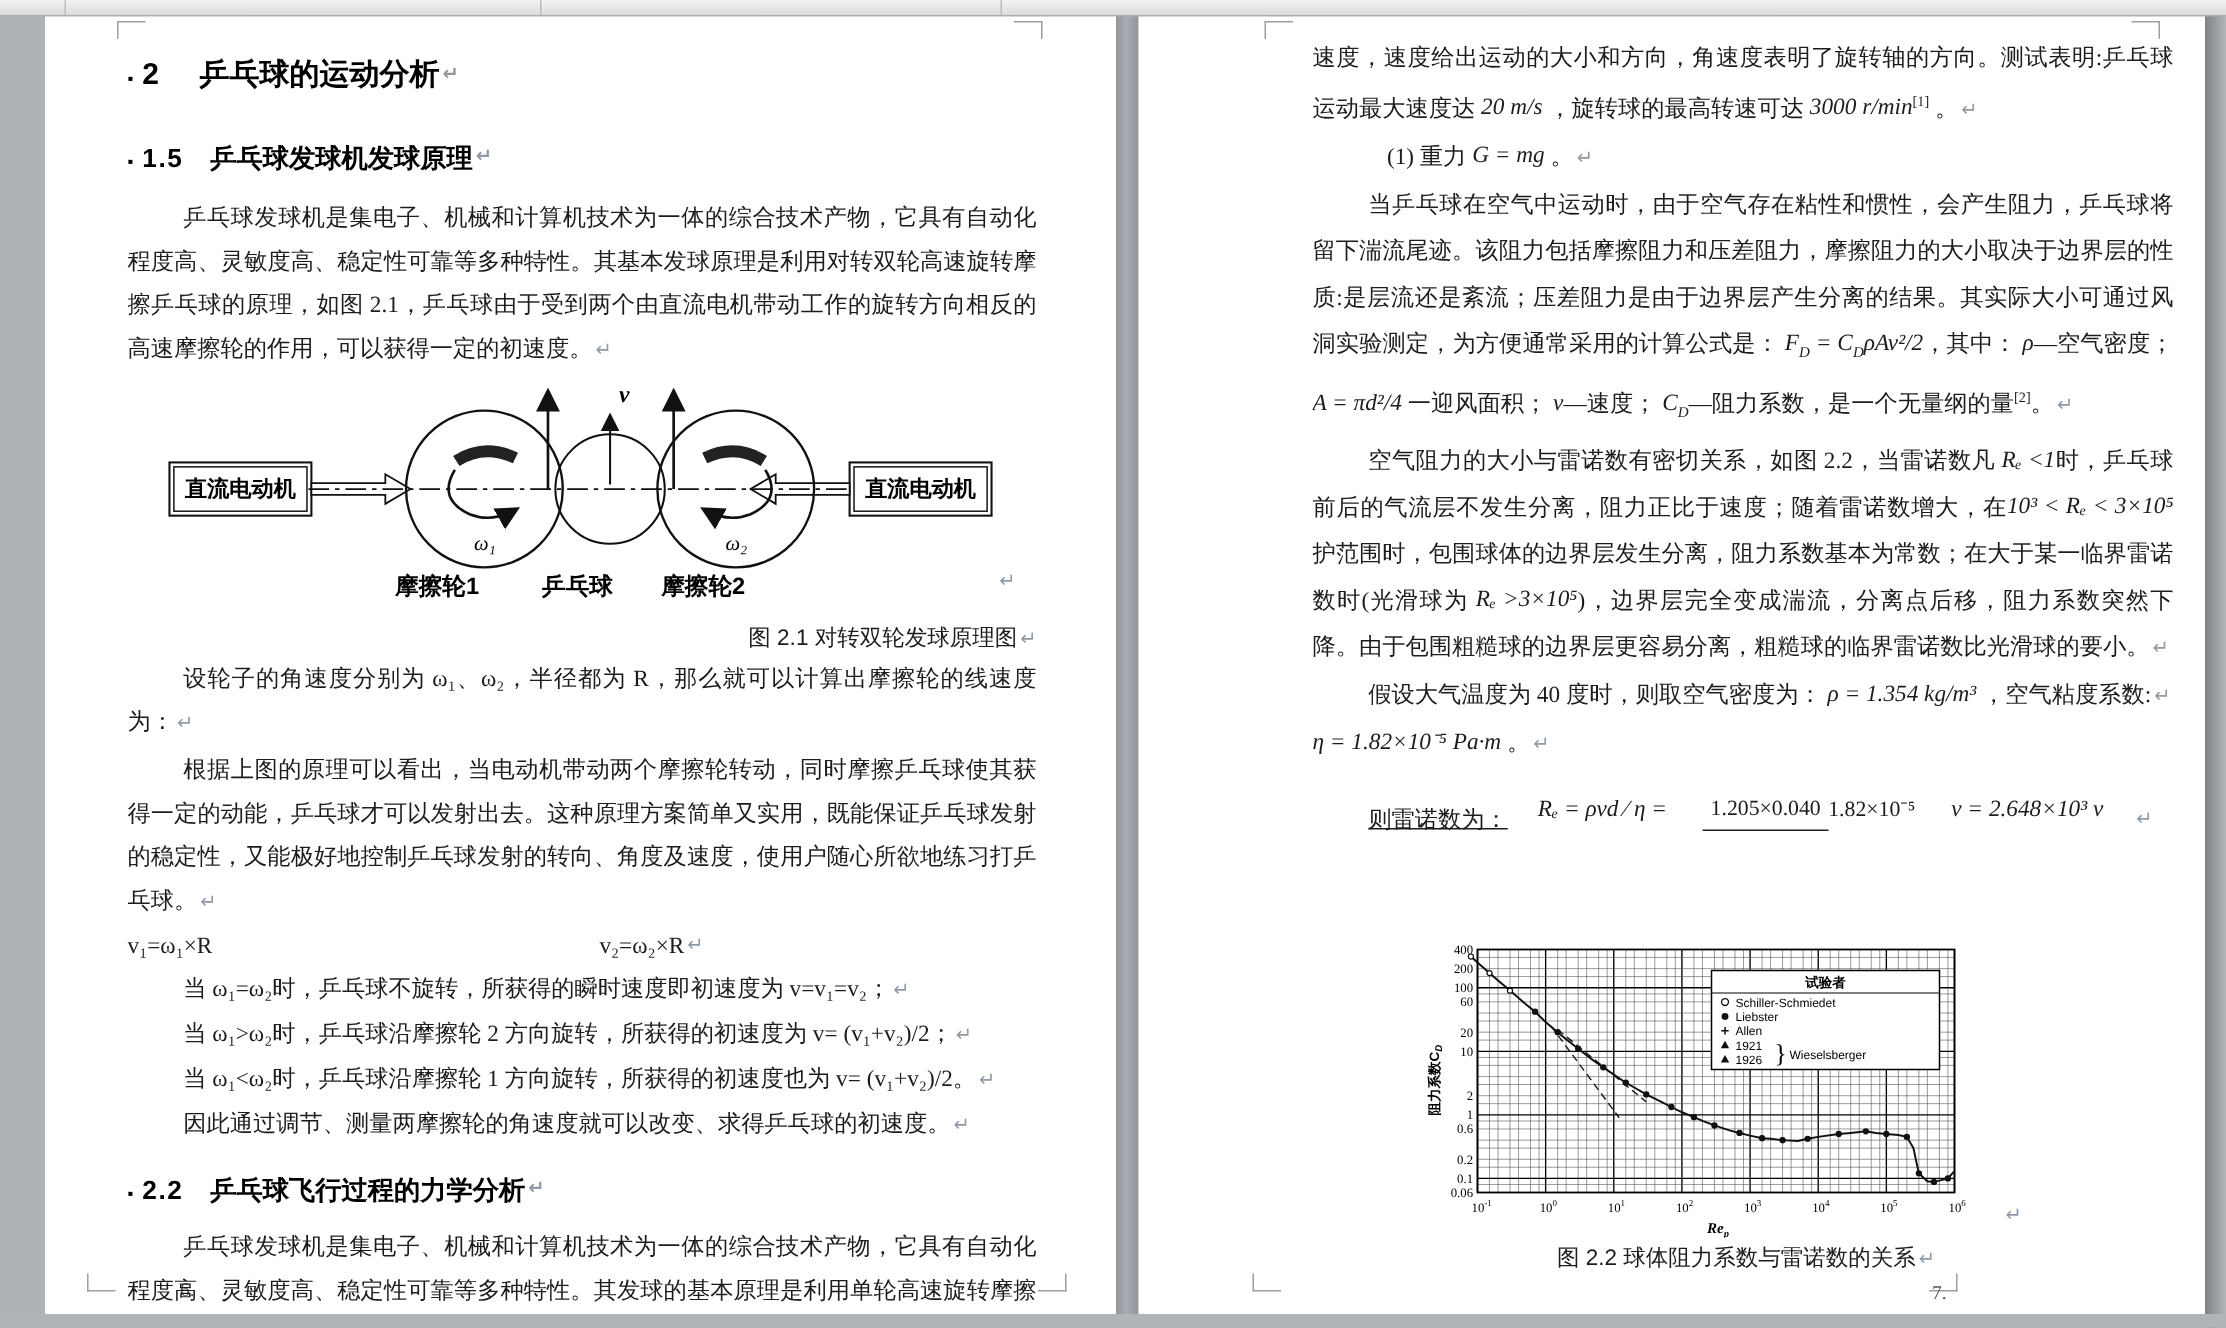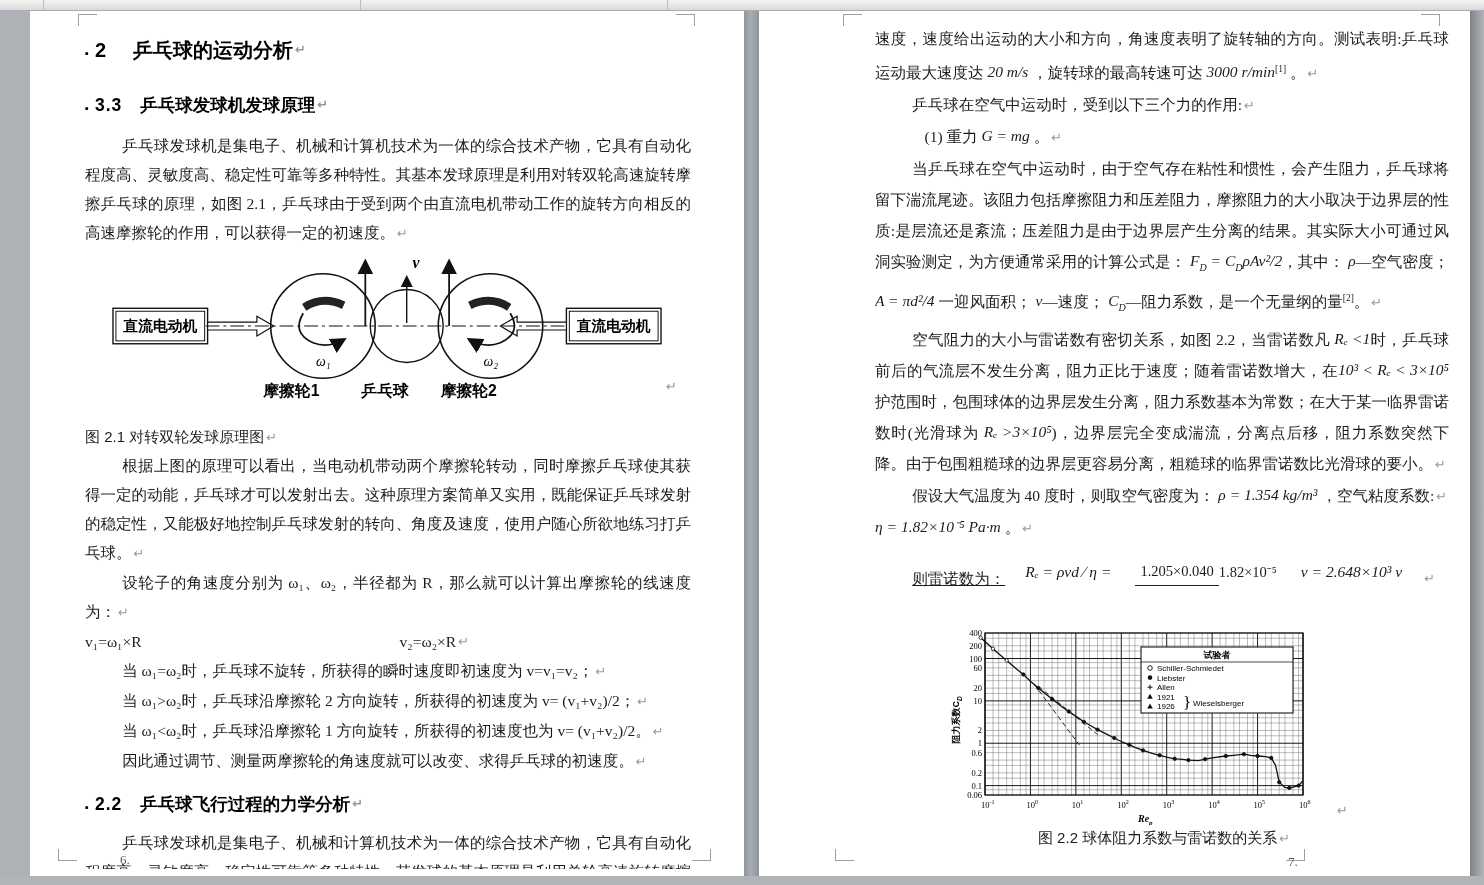--- a/index.html
+++ b/index.html
@@ -51,21 +51,21 @@
   .noindent{text-indent:0;}
   .item-indent{padding-left:3.2em;}
   .pilcrow{color:#8e9aa6;font-family:"DejaVu Sans",sans-serif;font-size:13px;margin-left:2px;}
   .seg-math{font-family:"Liberation Serif",serif;font-style:italic;position:relative;top:-1px;}
   .seg-sub{vertical-align:sub;font-size:10px;font-style:italic;font-family:"Liberation Serif",serif;}
   .seg-sup{vertical-align:super;font-size:9.5px;}
   .vline{display:flex;font-size:15.5px;line-height:29px;}
   .vline .v2{margin-left:258px;}
   
   .fig1-wrap{margin-top:4px;margin-left:26px;width:552px;position:relative;}
-  .fig-caption{font-size:15px;line-height:22px;text-align:left;margin-top:18px;
+  .fig-caption{font-size:15px;line-height:22px;text-align:right;margin-top:6px;
     font-family:"Liberation Sans","DejaVu Sans",sans-serif;}
   .fig1-pilcrow{position:absolute;right:-14px;bottom:14px;}
   
   .rp-chart{position:absolute;left:190px;top:614px;width:372px;}
   .rp-chart-pilcrow{position:absolute;left:576px;top:792px;}
   .rp-caption{position:absolute;left:118px;top:818px;width:574px;text-align:center;
     font-size:15px;font-family:"Liberation Sans","DejaVu Sans",sans-serif;}
   
   .formula-line{display:flex;align-items:center;font-size:15.5px;line-height:26px;margin:8px 0 4px 0;}
   .formula-line .intro{text-indent:2.4em;padding-top:14px;text-decoration:underline;}
@@ -97,21 +97,21 @@
   <div class="lp-text">
     <h1 class="doc">
       <span class="bullet">▪</span>
       <span class="hnum">2</span>
       <span>乒乓球的运动分析</span>
       <span class="pilcrow">↵</span>
     </h1>
 
     <h2 class="doc" style="margin-top:26px">
       <span class="bullet">▪</span>
-      <span class="hnum" style="margin-right:18px">3.3</span>
+      <span class="hnum" style="margin-right:18px">1.5</span>
       <span>乒乓球发球机发球原理</span>
       <span class="pilcrow">↵</span>
     </h2>
 
     <p class="body indent" style="margin-top:12px"><span>乒乓球发球机是集电子、机械和计算机技术为一体的综合技术产物，它具有自动化程度高、灵敏度高、稳定性可靠等多种特性。其基本发球原理是利用对转双轮高速旋转摩擦乒乓球的原理，如图 2.1，乒乓球由于受到两个由直流电机带动工作的旋转方向相反的高速摩擦轮的作用，可以获得一定的初速度。</span><span class="pilcrow">↵</span></p>
 
     <div class="fig1-wrap">
       <svg width="552" height="152" viewBox="0 0 560 154">
         <defs>
           <marker id="arr" markerWidth="9" markerHeight="9" refX="7" refY="4.5" orient="auto">
@@ -148,22 +148,22 @@
         <text x="306" y="16" font-size="16" font-weight="bold" font-style="italic">v</text>
 
         <text x="183" y="146" font-size="16" font-weight="bold" text-anchor="middle" font-family="'Liberation Sans',sans-serif">摩擦轮1</text>
         <text x="278" y="146" font-size="16" font-weight="bold" text-anchor="middle" font-family="'Liberation Sans',sans-serif">乒乓球</text>
         <text x="363" y="146" font-size="16" font-weight="bold" text-anchor="middle" font-family="'Liberation Sans',sans-serif">摩擦轮2</text>
       </svg>
       <span class="pilcrow fig1-pilcrow">↵</span>
     </div>
     <div class="fig-caption"><span>图 2.1  对转双轮发球原理图</span><span class="pilcrow">↵</span></div>
 
+    <p class="body indent"><span>设轮子的角速度分别为 ω₁、ω₂，半径都为 R，那么就可以计算出摩擦轮的线速度为：</span><span class="pilcrow">↵</span></p>
     <p class="body indent" style="margin-top:2px"><span>根据上图的原理可以看出，当电动机带动两个摩擦轮转动，同时摩擦乒乓球使其获得一定的动能，乒乓球才可以发射出去。这种原理方案简单又实用，既能保证乒乓球发射的稳定性，又能极好地控制乒乓球发射的转向、角度及速度，使用户随心所欲地练习打乒乓球。</span><span class="pilcrow">↵</span></p>
-    <p class="body indent"><span>设轮子的角速度分别为 ω₁、ω₂，半径都为 R，那么就可以计算出摩擦轮的线速度为：</span><span class="pilcrow">↵</span></p>
 
     <div class="vline">
       <span>v₁=ω₁×R</span>
       <span class="v2">v₂=ω₂×R</span>
       <span class="pilcrow">↵</span>
     </div>
 
     <p class="body indent"><span>当 ω₁=ω₂时，乒乓球不旋转，所获得的瞬时速度即初速度为 v=v₁=v₂；</span><span class="pilcrow">↵</span></p>
     <p class="body indent"><span>当 ω₁&gt;ω₂时，乒乓球沿摩擦轮 2 方向旋转，所获得的初速度为 v=  (v₁+v₂)/2；</span><span class="pilcrow">↵</span></p>
     <p class="body indent"><span>当 ω₁&lt;ω₂时，乒乓球沿摩擦轮 1 方向旋转，所获得的初速度也为 v=  (v₁+v₂)/2。</span><span class="pilcrow">↵</span></p>
@@ -183,21 +183,20 @@
 
 <div class="page page-right">
   <div class="crop tl" style="left:84px;top:3px"></div>
   <div class="crop tr" style="left:662px;top:3px"></div>
   <div class="crop bl" style="left:76px;bottom:15px"></div>
   <div class="crop br" style="left:527px;bottom:15px"></div>
   <div class="pagenum" style="left:529px;bottom:6px">7.</div>
 
   <div class="rp-text">
     <p class="body noindent"><span><span class="seg-text">速度，速度给出运动的大小和方向，角速度表明了旋转轴的方向。测试表明:乒乓球运动最大速度达 </span><span class="seg-math">20 m/s</span><span class="seg-text"> ，旋转球的最高转速可达 </span><span class="seg-math">3000 r/min</span><span class="seg-sup">[1]</span><span class="seg-text"> 。</span></span><span class="pilcrow">↵</span></p>
-    <p class="body indent"><span>乒乓球在空气中运动时，受到以下三个力的作用:</span><span class="pilcrow">↵</span></p>
     <p class="body item-indent"><span><span class="seg-text">(1)  重力 </span><span class="seg-math">G = mg</span><span class="seg-text"> 。</span></span><span class="pilcrow">↵</span></p>
     <p class="body indent"><span><span class="seg-text">当乒乓球在空气中运动时，由于空气存在粘性和惯性，会产生阻力，乒乓球将留下湍流尾迹。该阻力包括摩擦阻力和压差阻力，摩擦阻力的大小取决于边界层的性质:是层流还是紊流；压差阻力是由于边界层产生分离的结果。其实际大小可通过风洞实验测定，为方便通常采用的计算公式是：  </span><span class="seg-math">F</span><span class="seg-sub">D</span><span class="seg-math"> = C</span><span class="seg-sub">D</span><span class="seg-math">ρAv²/2</span><span class="seg-text">，其中：  </span><span class="seg-math">ρ</span><span class="seg-text">—空气密度； </span><span class="seg-math">A = πd²/4</span><span class="seg-text"> 一迎风面积； </span><span class="seg-math">v</span><span class="seg-text">—速度；  </span><span class="seg-math">C</span><span class="seg-sub">D</span><span class="seg-text">—阻力系数，是一个无量纲的量</span><span class="seg-sup">[2]</span><span class="seg-text">。</span></span><span class="pilcrow">↵</span></p>
     <p class="body indent"><span><span class="seg-text">空气阻力的大小与雷诺数有密切关系，如图 2.2，当雷诺数凡 </span><span class="seg-math">Rₑ &lt;1</span><span class="seg-text">时，乒乓球前后的气流层不发生分离，阻力正比于速度；随着雷诺数增大，在</span><span class="seg-math">10³ &lt; Rₑ &lt; 3×10⁵</span><span class="seg-text">护范围时，包围球体的边界层发生分离，阻力系数基本为常数；在大于某一临界雷诺数时(光滑球为 </span><span class="seg-math">Rₑ &gt;3×10⁵</span><span class="seg-text">)，边界层完全变成湍流，分离点后移，阻力系数突然下降。由于包围粗糙球的边界层更容易分离，粗糙球的临界雷诺数比光滑球的要小。</span></span><span class="pilcrow">↵</span></p>
     <p class="body indent"><span><span class="seg-text">假设大气温度为 40 度时，则取空气密度为：  </span><span class="seg-math">ρ = 1.354 kg/m³</span><span class="seg-text"> ，空气粘度系数:</span></span><span class="pilcrow">↵</span></p>
     <p class="body noindent"><span><span class="seg-math">η = 1.82×10⁻⁵ Pa·m</span><span class="seg-text"> 。</span></span><span class="pilcrow">↵</span></p>
 
     <div class="formula-line">
       <span class="intro">则雷诺数为：</span>
       <span class="fmath">Rₑ = ρvd ∕ η =</span>
       <span class="frac">

